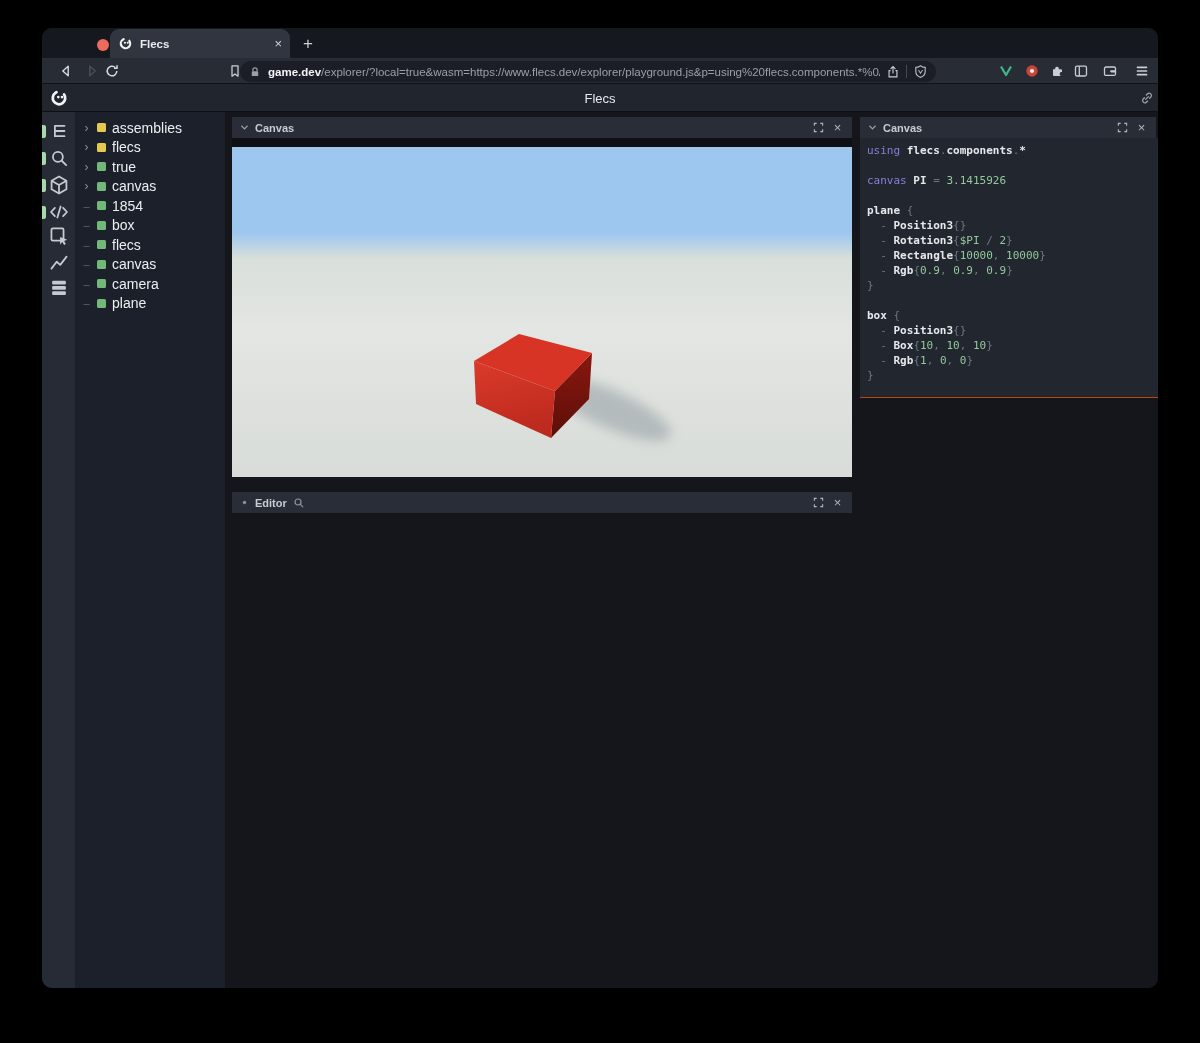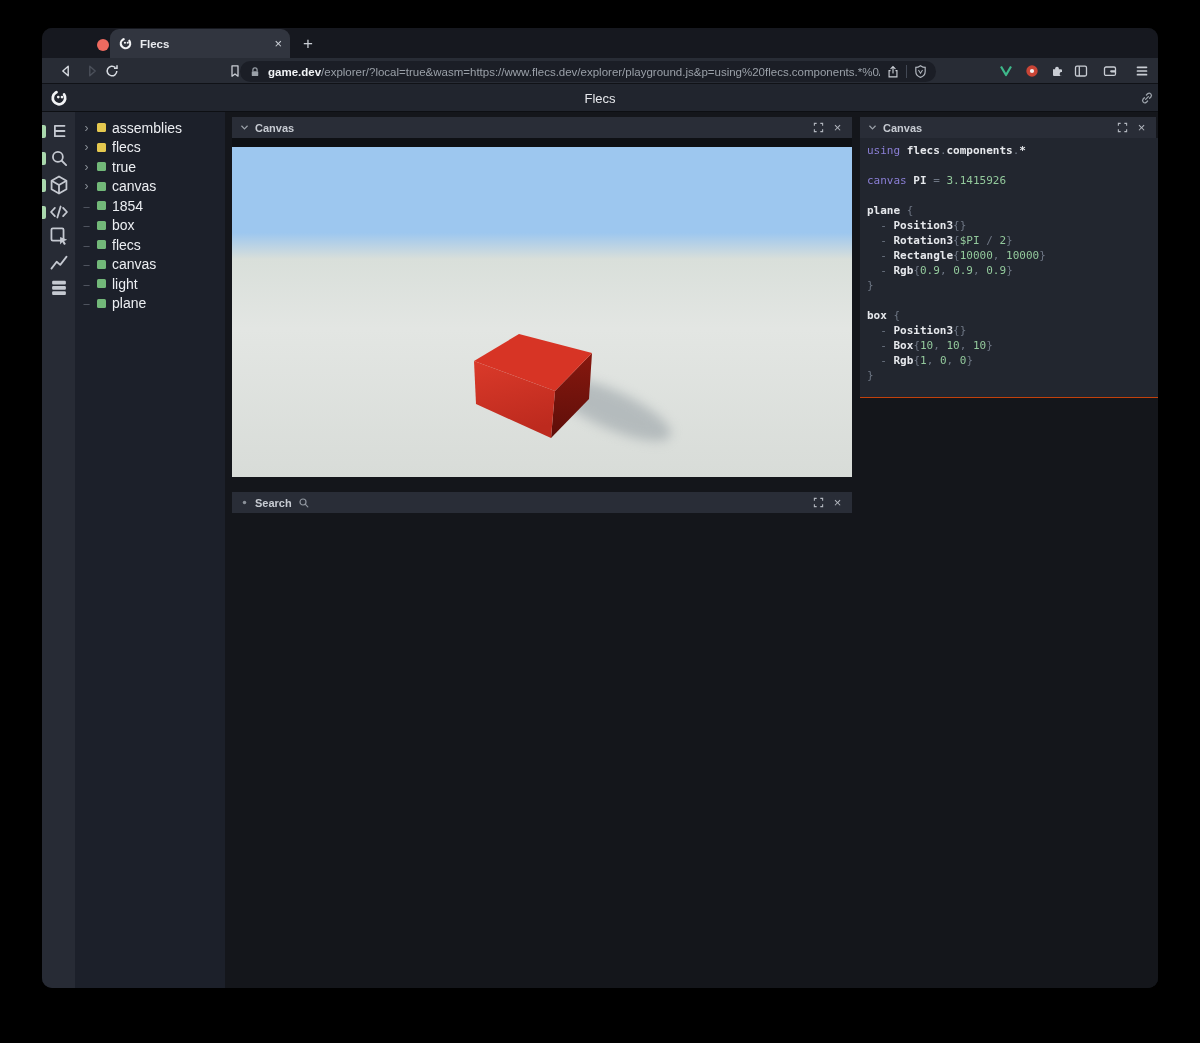--- a/index.html
+++ b/index.html
@@ -291,21 +291,21 @@
               <span class="tree-label">flecs</span>
             </div>
         <div class="tree-row">
               <span class="tree-toggle" data-glyph="dash"></span>
               <span class="tree-square" data-color="green"></span>
               <span class="tree-label">canvas</span>
             </div>
         <div class="tree-row">
               <span class="tree-toggle" data-glyph="dash"></span>
               <span class="tree-square" data-color="green"></span>
-              <span class="tree-label">light</span>
+              <span class="tree-label">camera</span>
             </div>
         <div class="tree-row">
               <span class="tree-toggle" data-glyph="dash"></span>
               <span class="tree-square" data-color="green"></span>
               <span class="tree-label">plane</span>
             </div>
       </div>
     </div>
 
     <div class="panel-header" style="left:190px;top:5px;width:620px">
@@ -340,21 +340,21 @@
         </defs>
         <ellipse cx="378" cy="262" rx="66" ry="19" transform="rotate(24 378 262)" fill="#8d979e" opacity="0.5" filter="url(#blurF)"></ellipse>
         <polygon points="360,206 323,244 319,291 357,252" fill="url(#sideGrad)"></polygon>
         <polygon points="242,214 323,244 319,291 244,257" fill="url(#frontGrad)"></polygon>
         <polygon points="287,187 360,206 323,244 242,214" fill="#d73425"></polygon>
       </svg>
     </div>
 
     <div class="panel-header" style="left:190px;top:380px;width:620px">
       <span class="hdr-bullet"></span>
-      <span class="panel-title" style="flex:none">Search</span>
+      <span class="panel-title" style="flex:none">Editor</span>
       <span style="flex:1">
             <svg width="12" height="12" viewBox="0 0 12 12">
               <circle cx="5" cy="5" r="3" fill="none" stroke="#8f959e" stroke-width="1.2"></circle>
               <path d="M7.2 7.2l2.6 2.6" stroke="#8f959e" stroke-width="1.2" stroke-linecap="round"></path>
             </svg>
           </span>
       <span class="panel-btn">
             <svg width="11" height="11" viewBox="0 0 12 12">
               <path d="M1.5 4V1.5H4M8 1.5h2.5V4M10.5 8v2.5H8M4 10.5H1.5V8" fill="none" stroke="#b3b7bf" stroke-width="1.2"></path>
             </svg>

